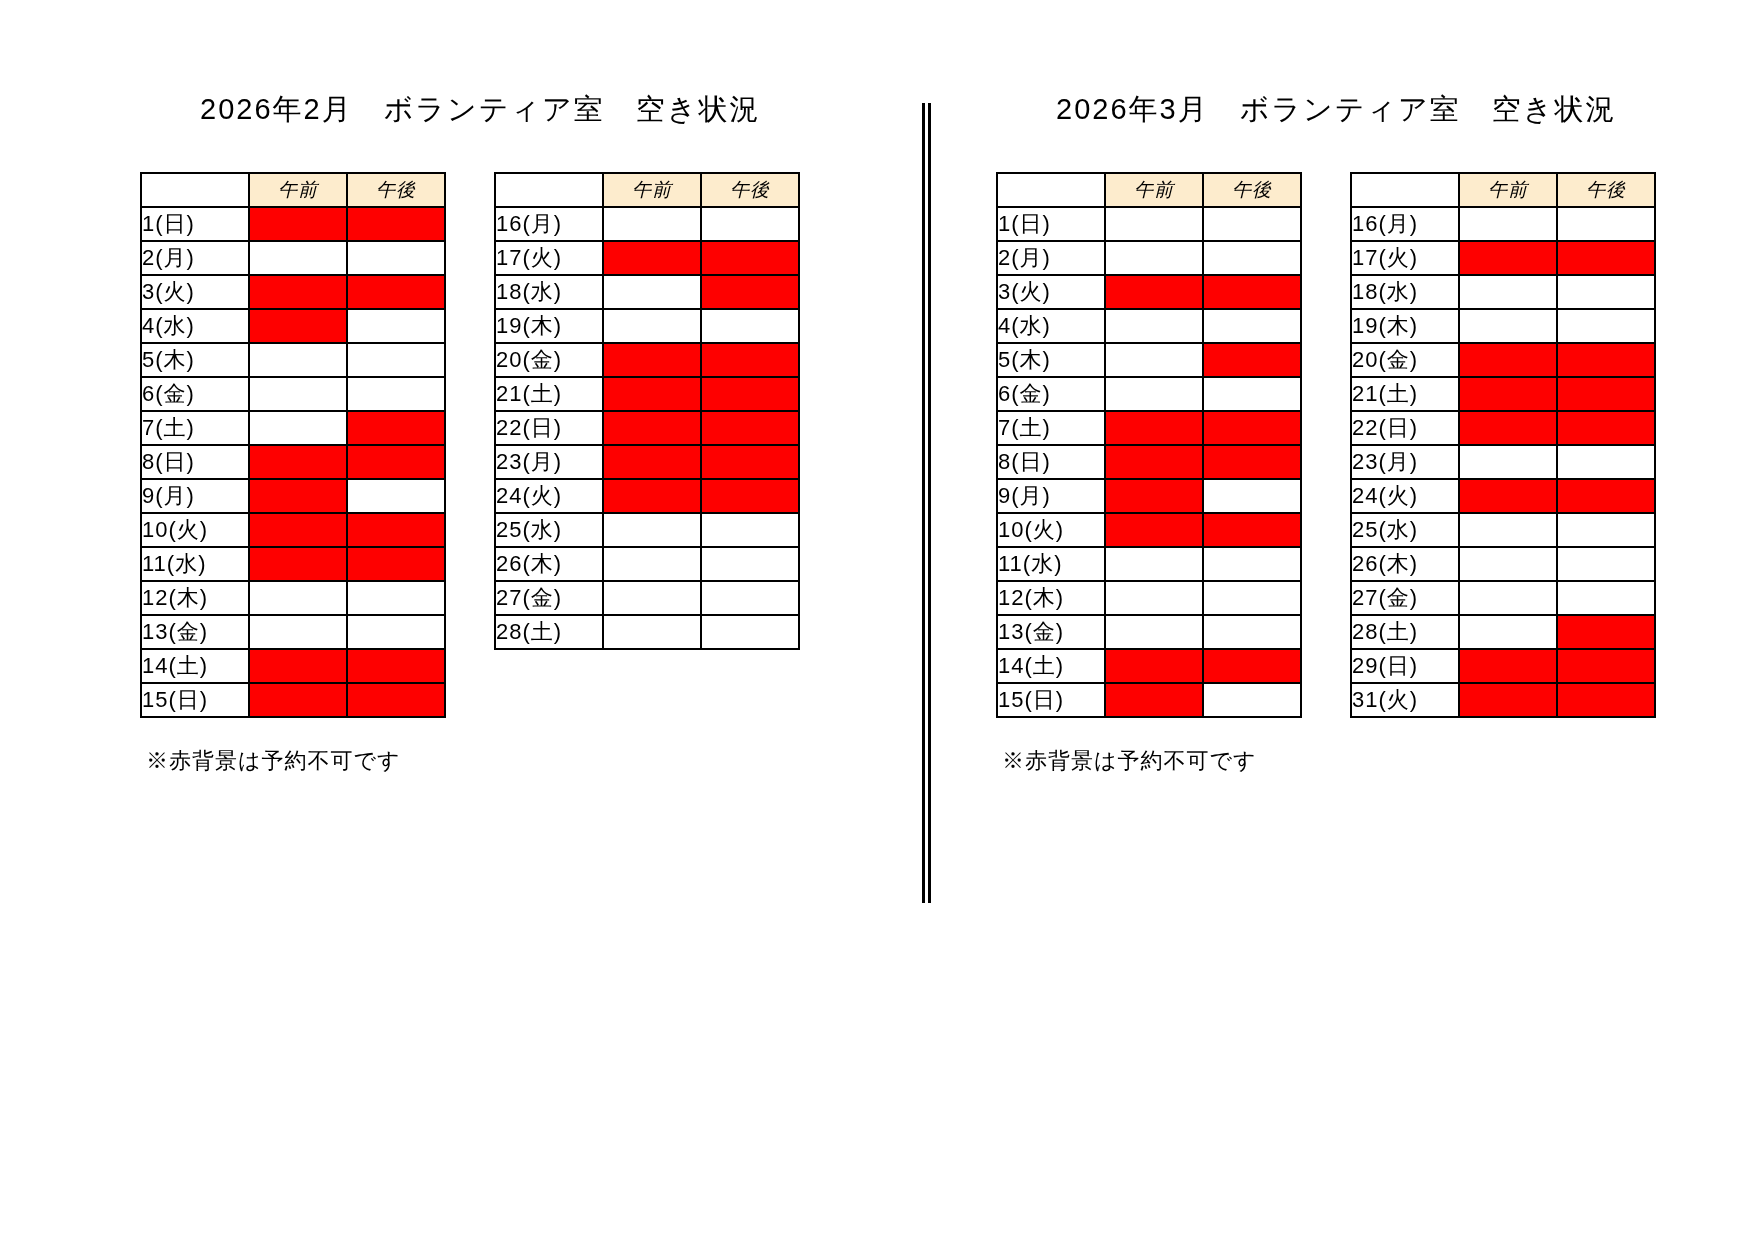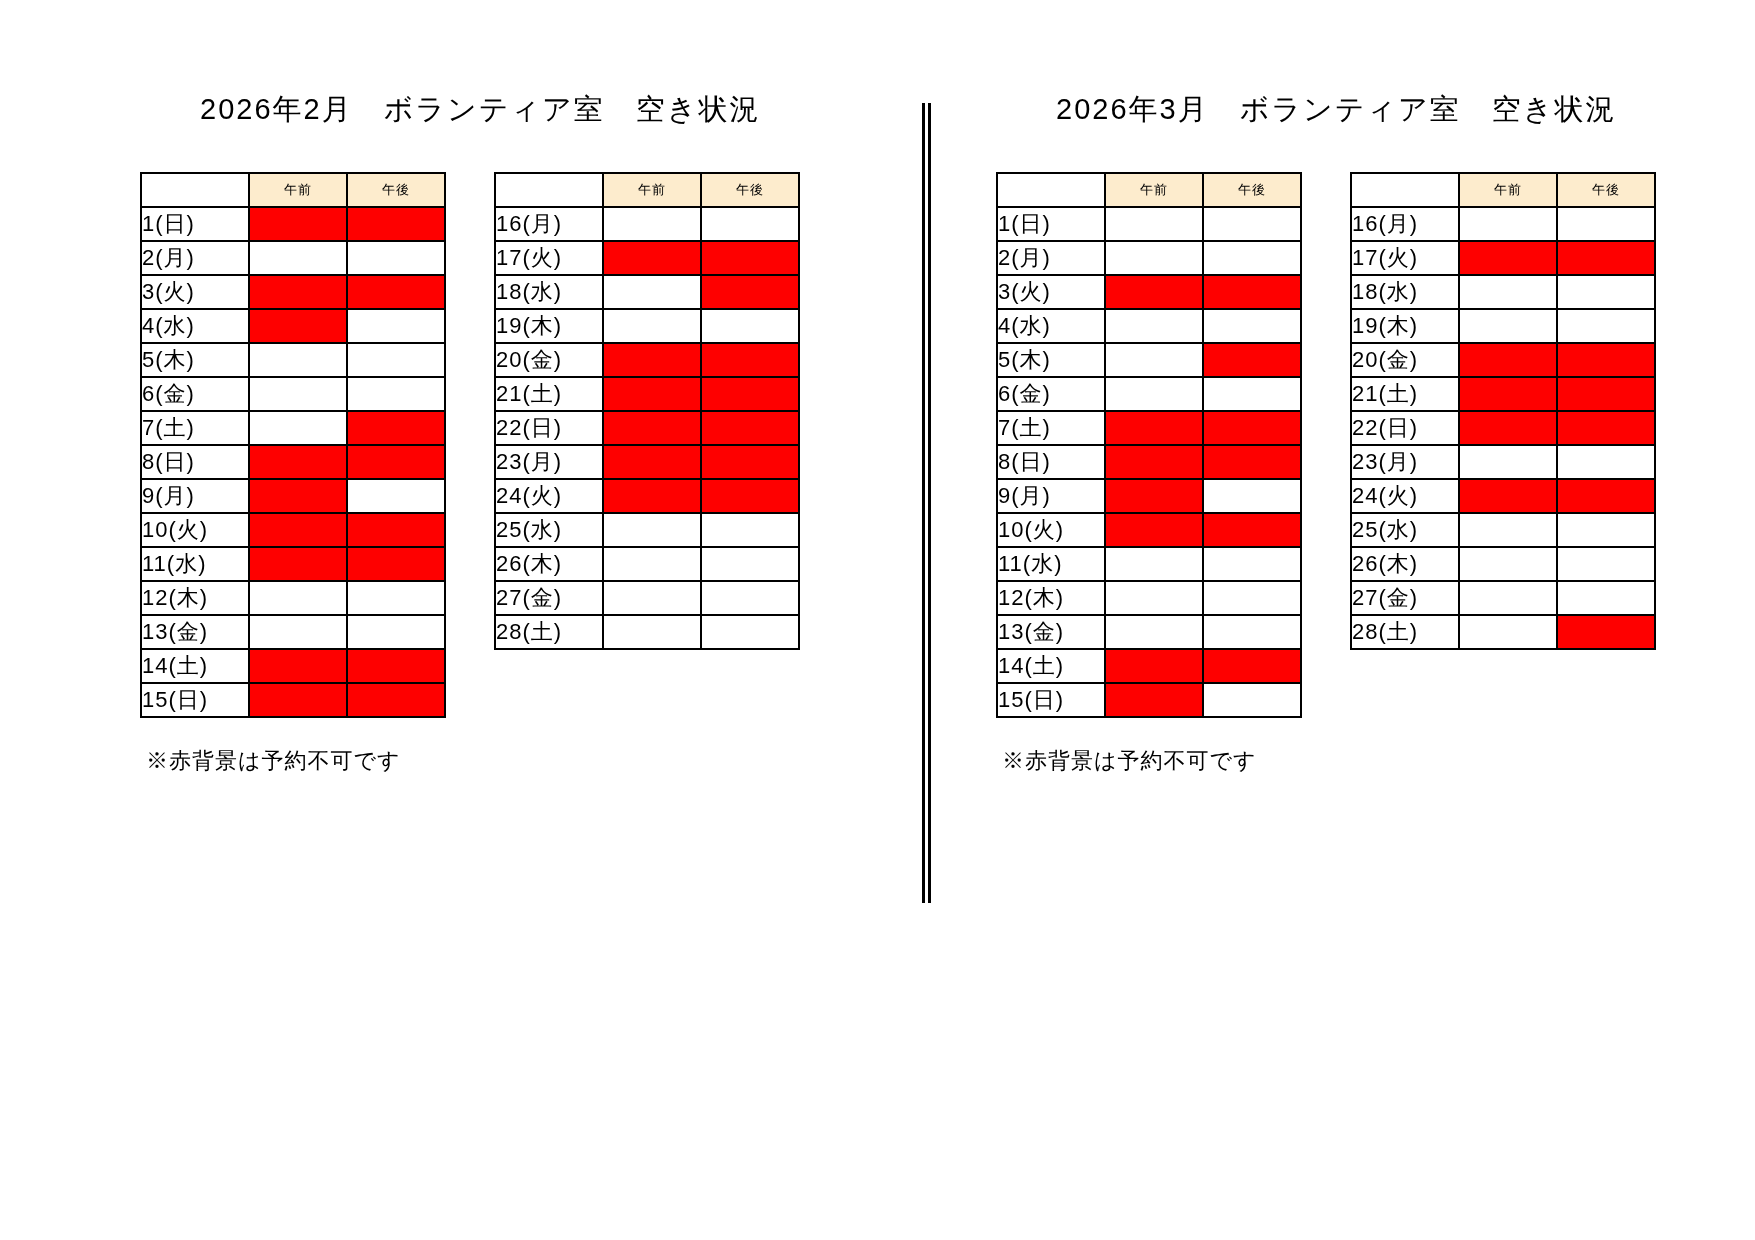--- a/index.html
+++ b/index.html
@@ -70,22 +70,23 @@
     letter-spacing: 1px;
     white-space: nowrap;
   }
   td.corner {
     width: 108px;
     background: #ffffff;
   }
   th.period {
     width: 98px;
     background: #fdeccd;
-    font-size: 13px;
+    font-size: 19px;
     letter-spacing: 1px;
+    font-style: italic;
   }
   td.slot {
     width: 98px;
     background: #ffffff;
   }
   td.slot.busy {
     background: #fe0000;
   }
 
   .note {
@@ -430,19 +431,29 @@
             <tr>
               <td class="daylabel">27(金)</td>
               <td class="slot"></td>
               <td class="slot"></td>
             </tr>
             <tr>
               <td class="daylabel">28(土)</td>
               <td class="slot"></td>
               <td class="slot busy"></td>
             </tr>
+            <tr>
+              <td class="daylabel">29(日)</td>
+              <td class="slot busy"></td>
+              <td class="slot busy"></td>
+            </tr>
+            <tr>
+              <td class="daylabel">31(火)</td>
+              <td class="slot busy"></td>
+              <td class="slot busy"></td>
+            </tr>
           </tbody>
       </table>
     </div>
     <div class="note">※赤背景は予約不可です</div>
   </div>
 
 </div>
 
 </body></html>

